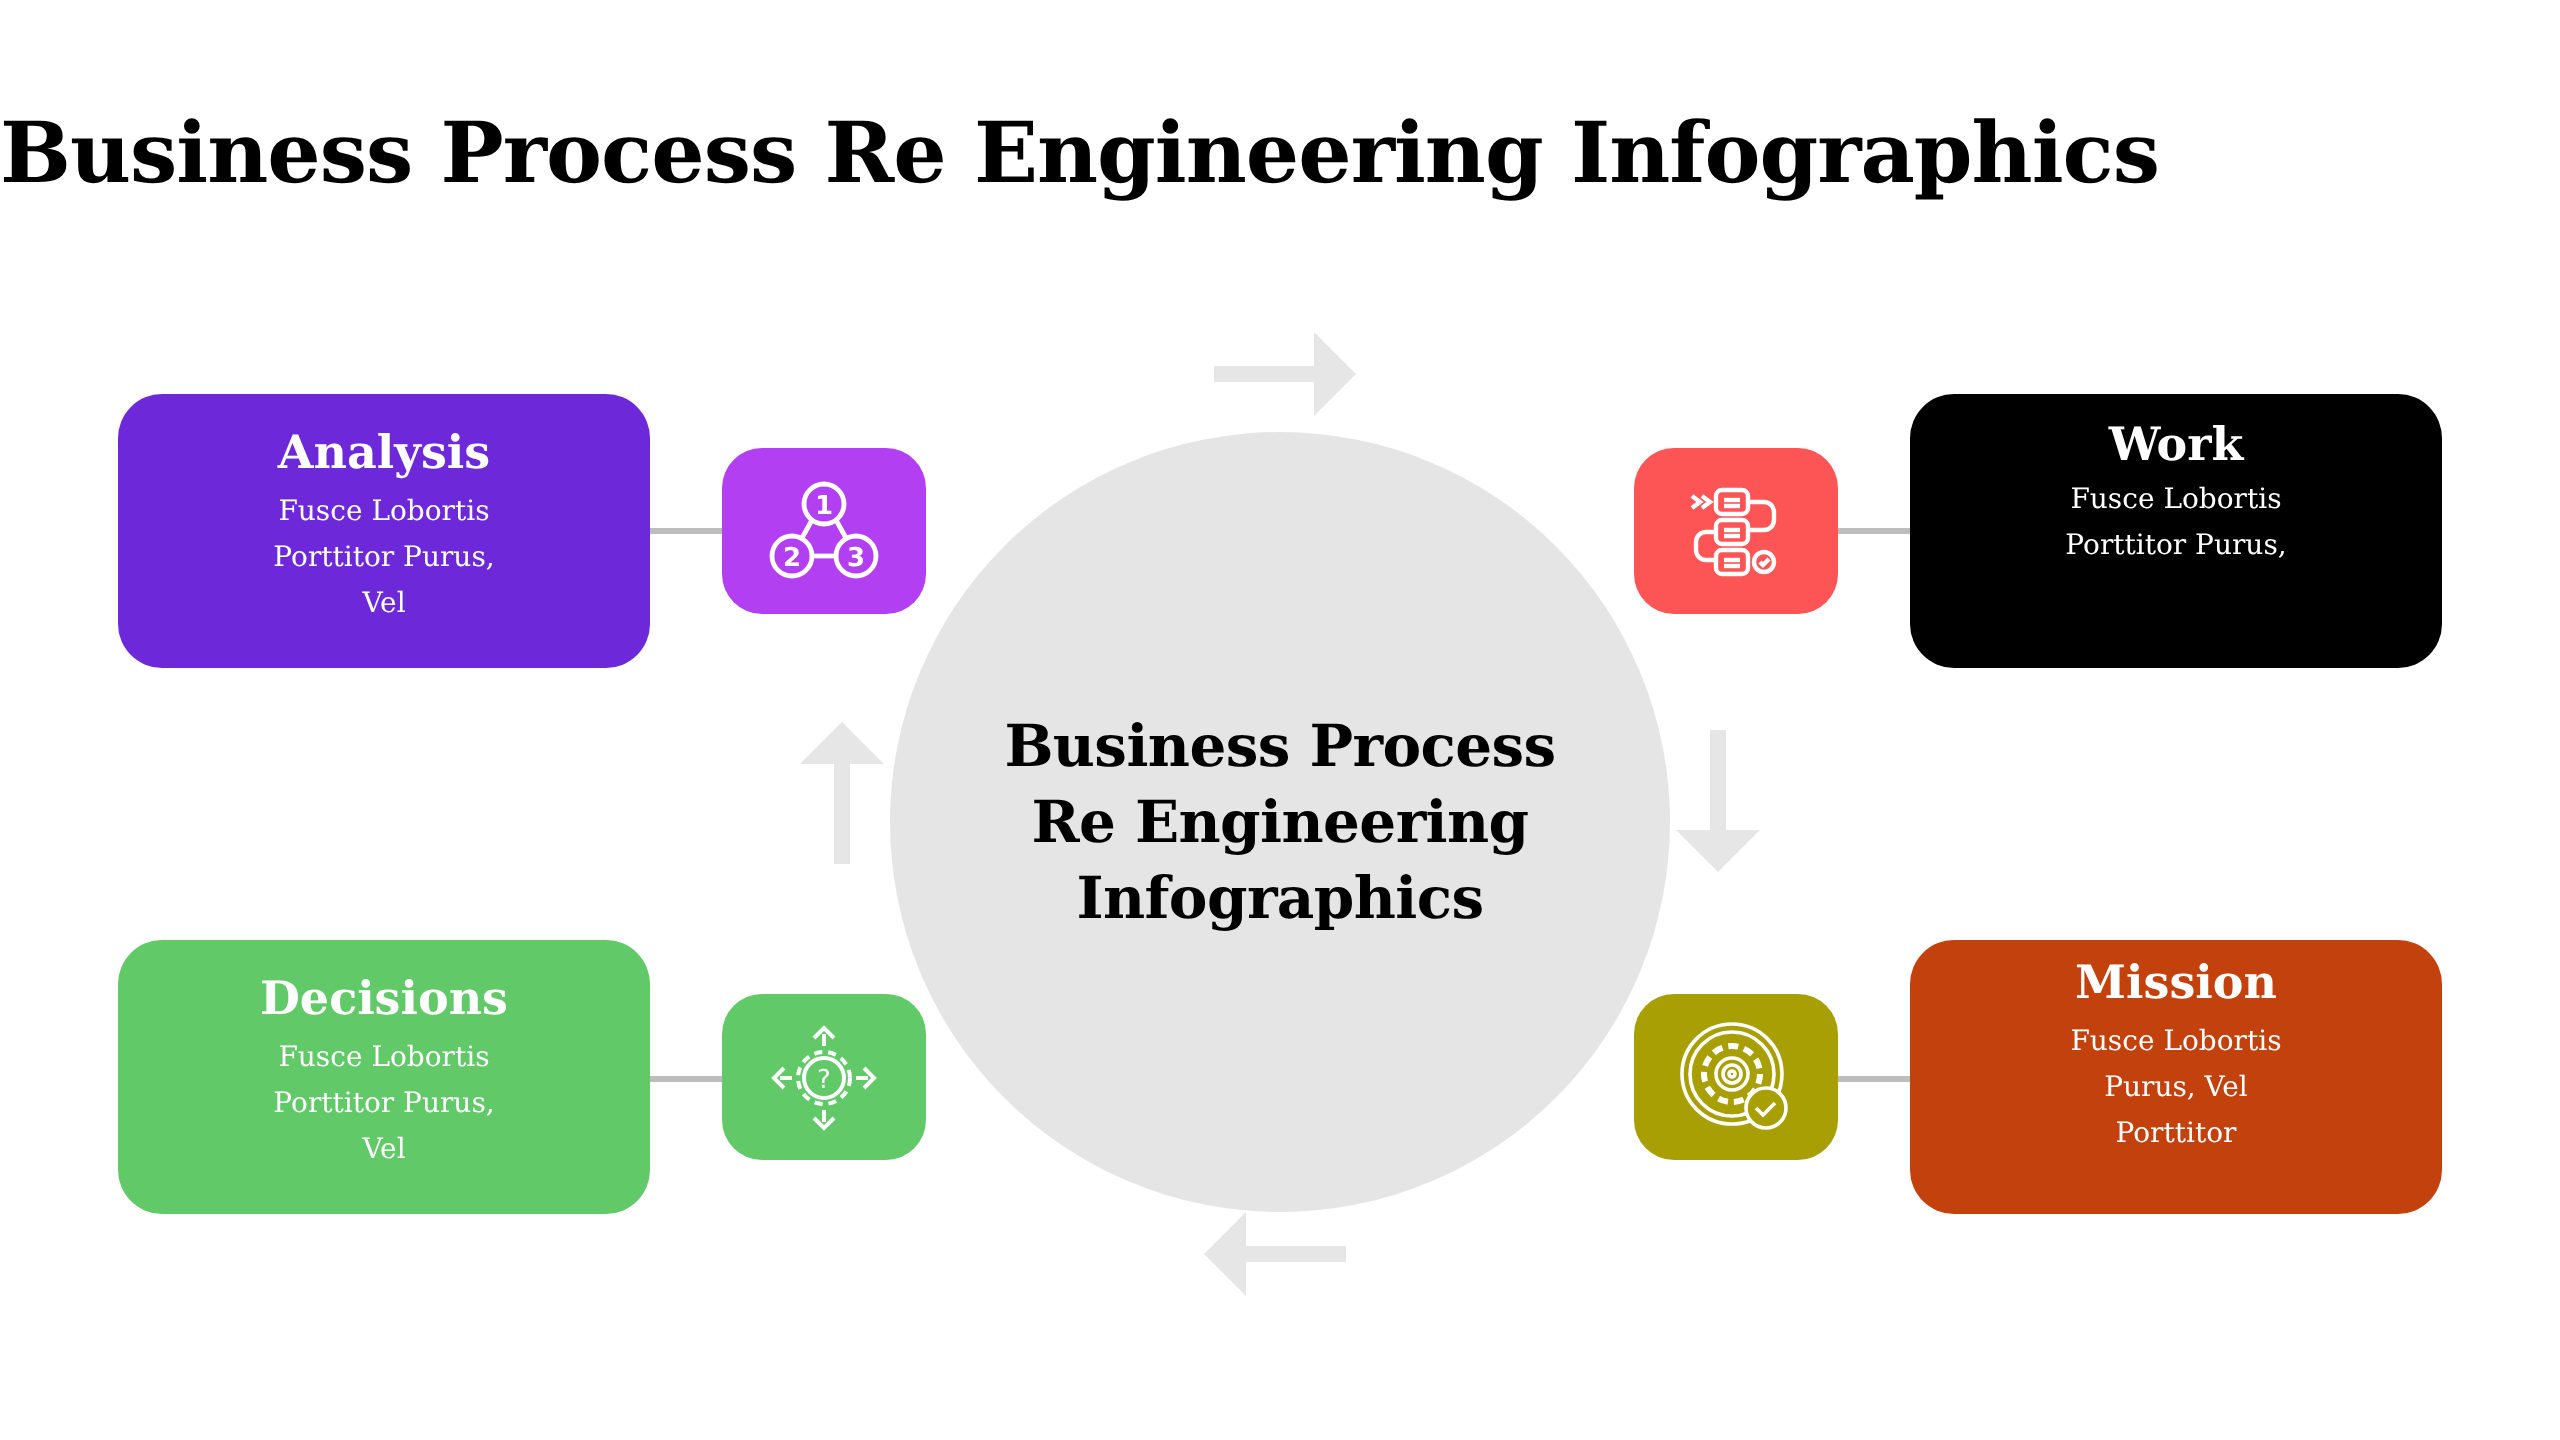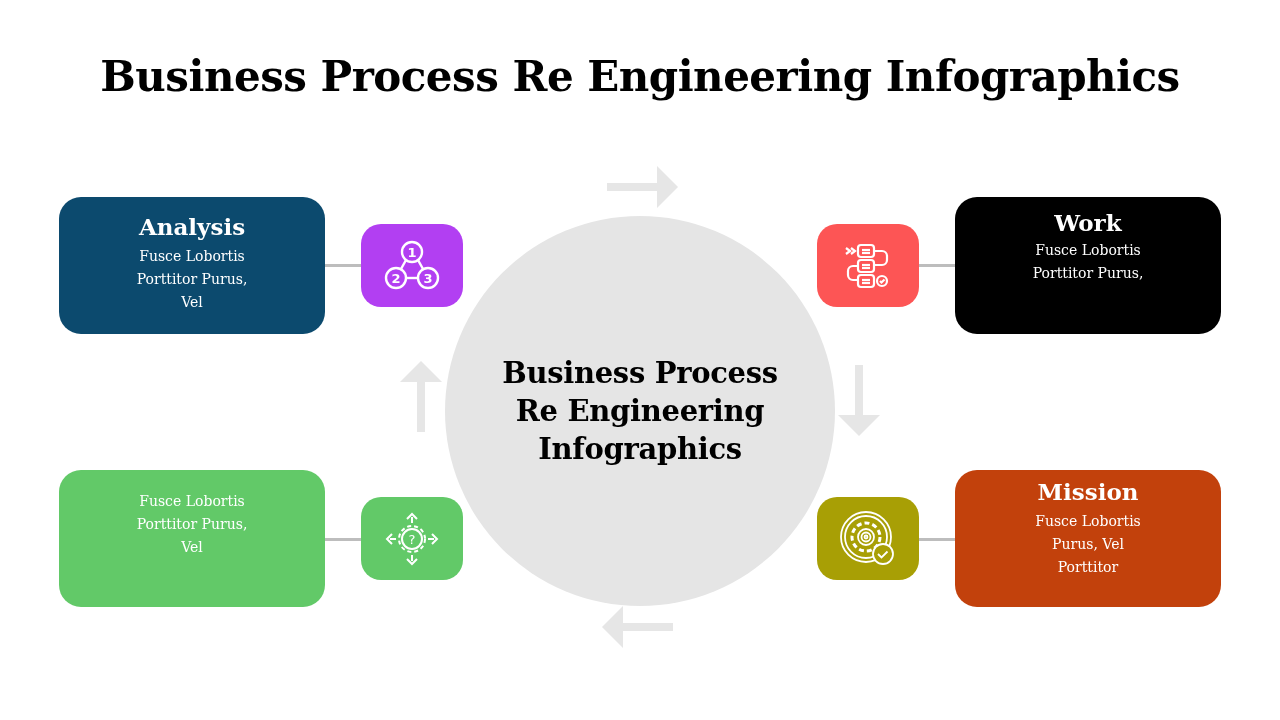--- a/index.html
+++ b/index.html
@@ -1,18 +1,18 @@
 <!DOCTYPE html>
 <html><head>
 <meta charset="utf-8">
 <style>
   html, body { margin:0; padding:0; }
   body { width:1280px; height:720px; background:#ffffff; position:relative; overflow:hidden;
          font-family:"DejaVu Serif", "Liberation Serif", serif; }
-  .title { position:absolute; left:0; top:52px; width:1280px; text-align:center;
+  .title { position:absolute; left:0; top:52px; width:1280px; text-align:left;
            font-family:"DejaVu Serif", serif; font-weight:bold; font-size:42px; color:#000; letter-spacing:-0.5px; }
   .circle { position:absolute; left:445px; top:216px; width:390px; height:390px; border-radius:50%;
             background:#e5e5e5; display:flex; align-items:center; justify-content:center; }
   .circle-text { width:300px; text-align:center; font-weight:bold; font-size:29px; line-height:38px; color:#000; letter-spacing:-0.3px; }
   .card { position:absolute; width:266px; height:137px; border-radius:22px; color:#fff; text-align:center;
           box-sizing:border-box; padding-top:14px; }
   .card-title { font-weight:bold; font-size:23px; line-height:28px; }
   .card-desc { font-size:14px; line-height:23px; margin-top:4px; }
   .iconbox { position:absolute; width:102px; height:83px; border-radius:20px; display:flex; align-items:center; justify-content:center; }
   .conn { position:absolute; height:3px; background:#bdbdbd; width:36px; }
@@ -46,21 +46,21 @@
     <div>Re Engineering</div>
     <div>Infographics</div>
   </div>
 </div>
 
 <div class="conn" style="left:325px;top:264px"></div>
 <div class="conn" style="left:919px;top:264px"></div>
 <div class="conn" style="left:325px;top:538px"></div>
 <div class="conn" style="left:919px;top:538px"></div>
 
-<div class="card" style="left:59px;top:197px;background:#0c4a6e;padding-top:16px">
+<div class="card" style="left:59px;top:197px;background:#6d28d9;padding-top:16px">
   <div class="card-title">Analysis</div>
   <div class="card-desc">
     <div>Fusce Lobortis</div>
     <div>Porttitor Purus,</div>
     <div>Vel</div>
   </div>
 </div>
 <div class="iconbox" style="left:361px;top:224px;background:#b23ff2">
   <svg width="60" height="56" viewBox="0 0 60 56" fill="none" stroke="#fff" stroke-width="2.4">
     <circle cx="30" cy="14" r="10"></circle>
@@ -97,20 +97,21 @@
     <path d="M20 30 h-5 a5 5 0 0 0 -5 5 v4 a5 5 0 0 0 5 5 h5"></path>
     <rect x="20" y="39" width="16" height="12" rx="3"></rect>
       <line x1="24" y1="44" x2="32" y2="44"></line>
       <line x1="24" y1="47" x2="32" y2="47"></line>
     <circle cx="44" cy="45" r="5"></circle>
       <path d="M42 45 l1.5 1.5 l3 -3"></path>
   </svg>
 </div>
 
 <div class="card" style="left:59px;top:470px;background:#62c968;padding-top:16px">
+  <div class="card-title">Decisions</div>
   <div class="card-desc">
     <div>Fusce Lobortis</div>
     <div>Porttitor Purus,</div>
     <div>Vel</div>
   </div>
 </div>
 <div class="iconbox" style="left:361px;top:497px;background:#62c968">
   <svg width="60" height="60" viewBox="0 0 60 60" fill="none" stroke="#fff" stroke-width="2">
     <circle cx="30" cy="30" r="10"></circle>
     <circle cx="30" cy="30" r="13" stroke-dasharray="4 3"></circle>

